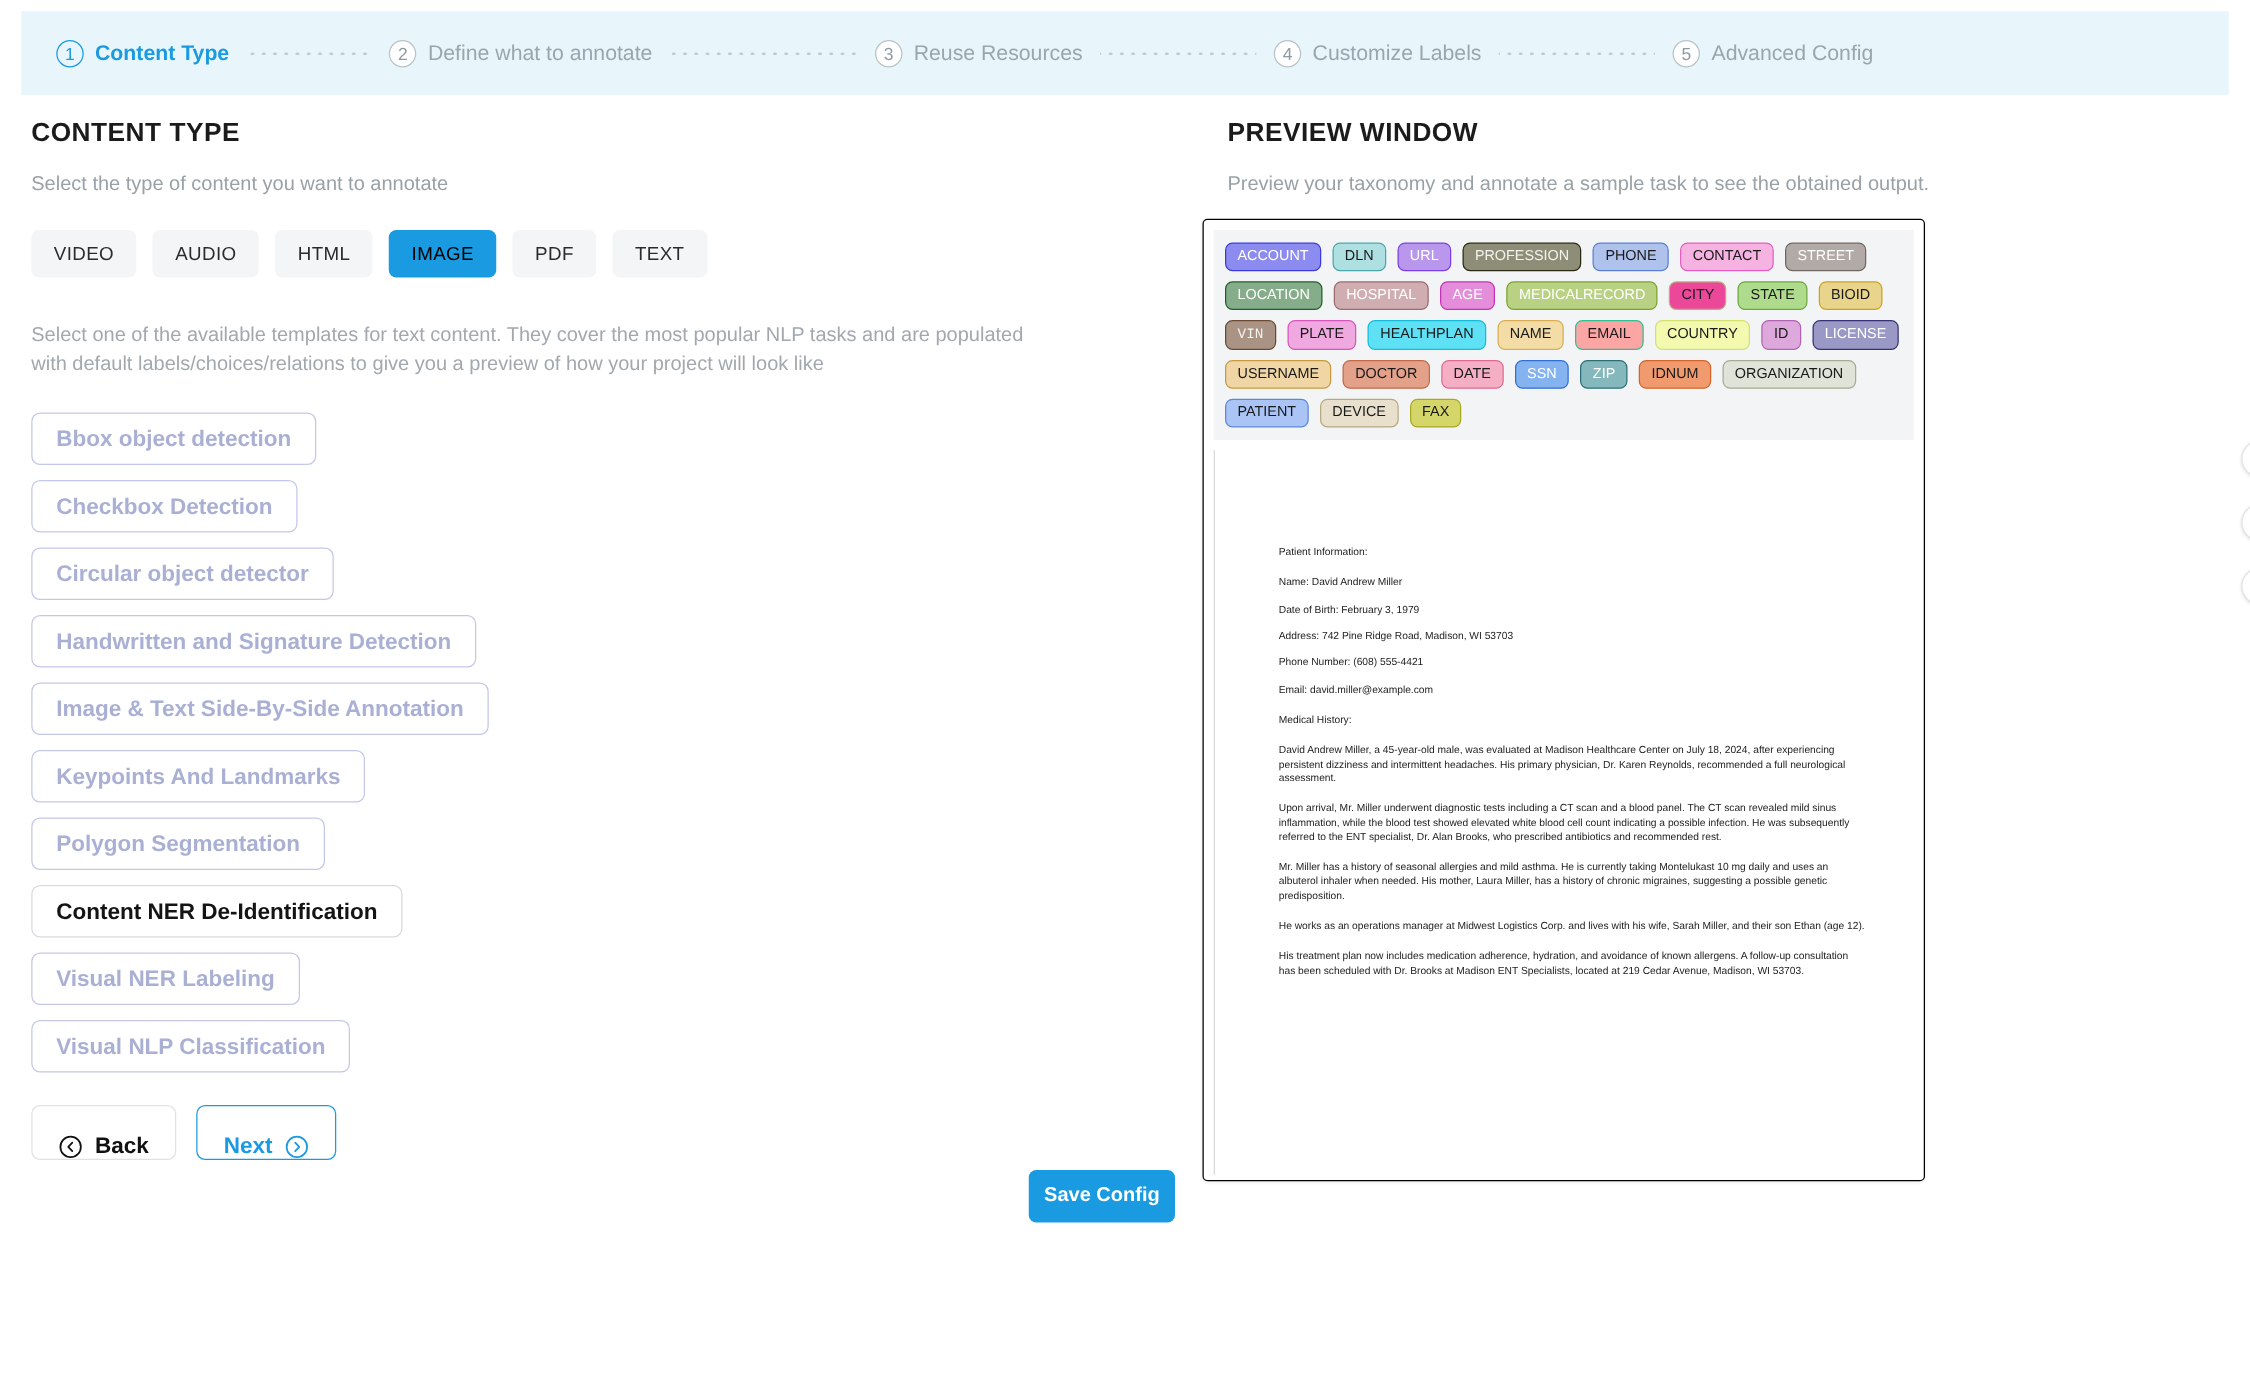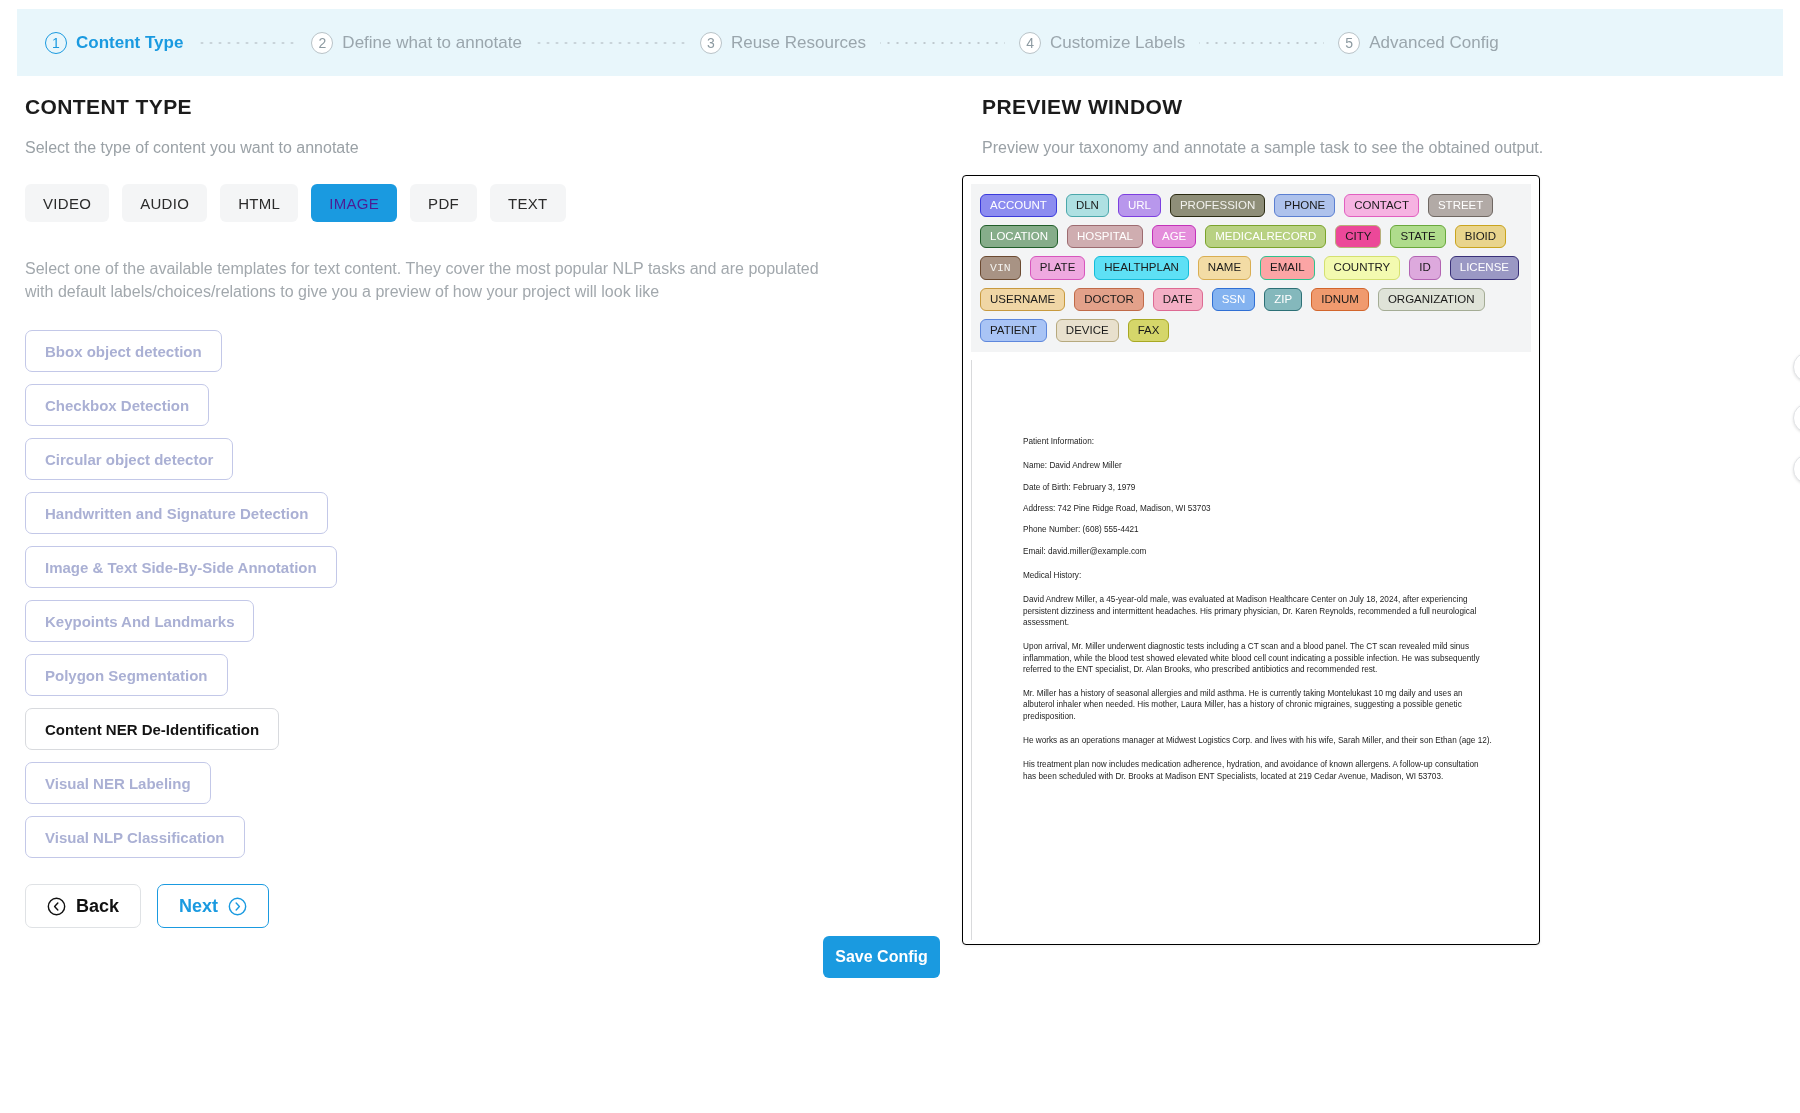--- a/index.html
+++ b/index.html
@@ -81,21 +81,21 @@
     border: none;
     border-radius: 6px;
     height: 38px;
     padding: 0 18px;
     font-size: 15px;
     color: #2b2b2b;
     font-family: "Liberation Sans", sans-serif;
     cursor: pointer;
     letter-spacing: 0.3px;
   }
-  .ct-btn.selected { background: #1a9ae0; color: #4c1d95; }
+  .ct-btn.selected { background: #1a9ae0; color: #000000; }
 
   .templates-desc {
     font-size: 16px;
     color: #a2a8ad;
     margin-left: 25px;
     margin-top: 36px;
     width: 800px;
     line-height: 1.42;
   }
 
@@ -109,41 +109,41 @@
   .tpl-btn {
     display: inline-flex;
     align-items: center;
     align-self: flex-start;
     height: 42px;
     padding: 0 19px;
     border: 1.3px solid #c3c8e8;
     border-radius: 7px;
     background: #ffffff;
     color: #aab0d4;
-    font-size: 15px;
+    font-size: 18px;
     font-weight: bold;
     font-family: "Liberation Sans", sans-serif;
     cursor: pointer;
     white-space: nowrap;
   }
   .tpl-btn.selected {
     border-color: #d8dade;
     color: #141414;
   }
 
   .nav-row {
     margin-left: 25px;
     margin-top: 26px;
     display: flex;
     gap: 16px;
     align-items: center;
   }
   .nav-btn {
     display: inline-flex;
-    align-items: center;
+    align-items: flex-end;
     gap: 10px;
     height: 44px;
     padding: 0 21px;
     border-radius: 7px;
     border: 1.3px solid #dfe2e5;
     background: #ffffff;
     font-size: 18px;
     font-weight: bold;
     color: #111111;
     font-family: "Liberation Sans", sans-serif;

